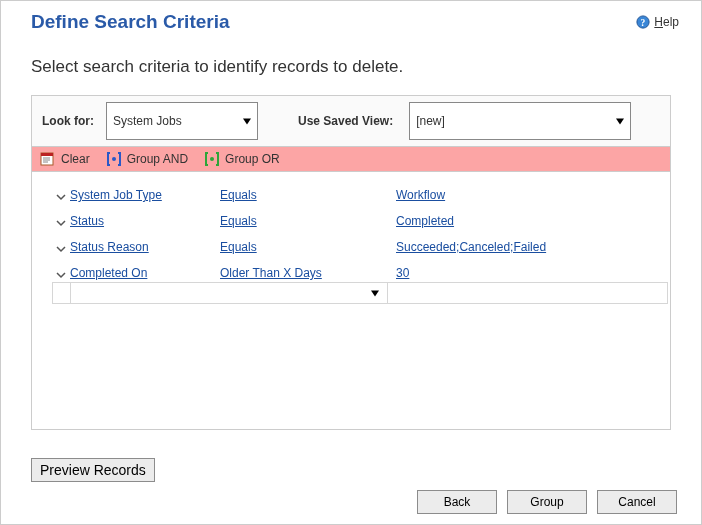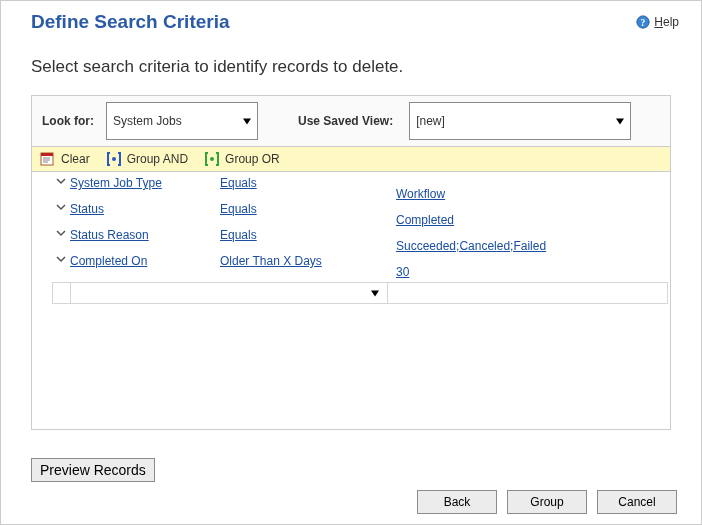--- a/index.html
+++ b/index.html
@@ -76,35 +76,35 @@
   #sel-savedview { width: 222px; margin-left: 4px; }
   .spacer { width: 24px; }
   .toolbar {
     margin: 0 30px;
     border: 1px solid #ccc;
     border-top: none;
     display: flex;
     align-items: center;
     padding: 4px 8px;
     gap: 16px;
-    background: #fef9c3;
+    background: #fca5a5;
   }
   .tbitem { display: flex; align-items: center; gap: 5px; cursor: pointer; }
   .icon16 { width: 16px; height: 16px; display: inline-block; }
   .criteria-area {
     margin: 0 30px;
     border: 1px solid #ccc;
     border-top: none;
     background: #fff;
     padding: 4px 0 0 0;
     min-height: 258px;
   }
   .crit-row {
     display: flex;
-    align-items: flex-start;
+    align-items: flex-end;
     height: 26px;
     padding-left: 20px;
   }
   .chev {
     width: 18px;
     display: inline-flex;
     justify-content: center;
     color: #555;
     cursor: pointer;
   }

